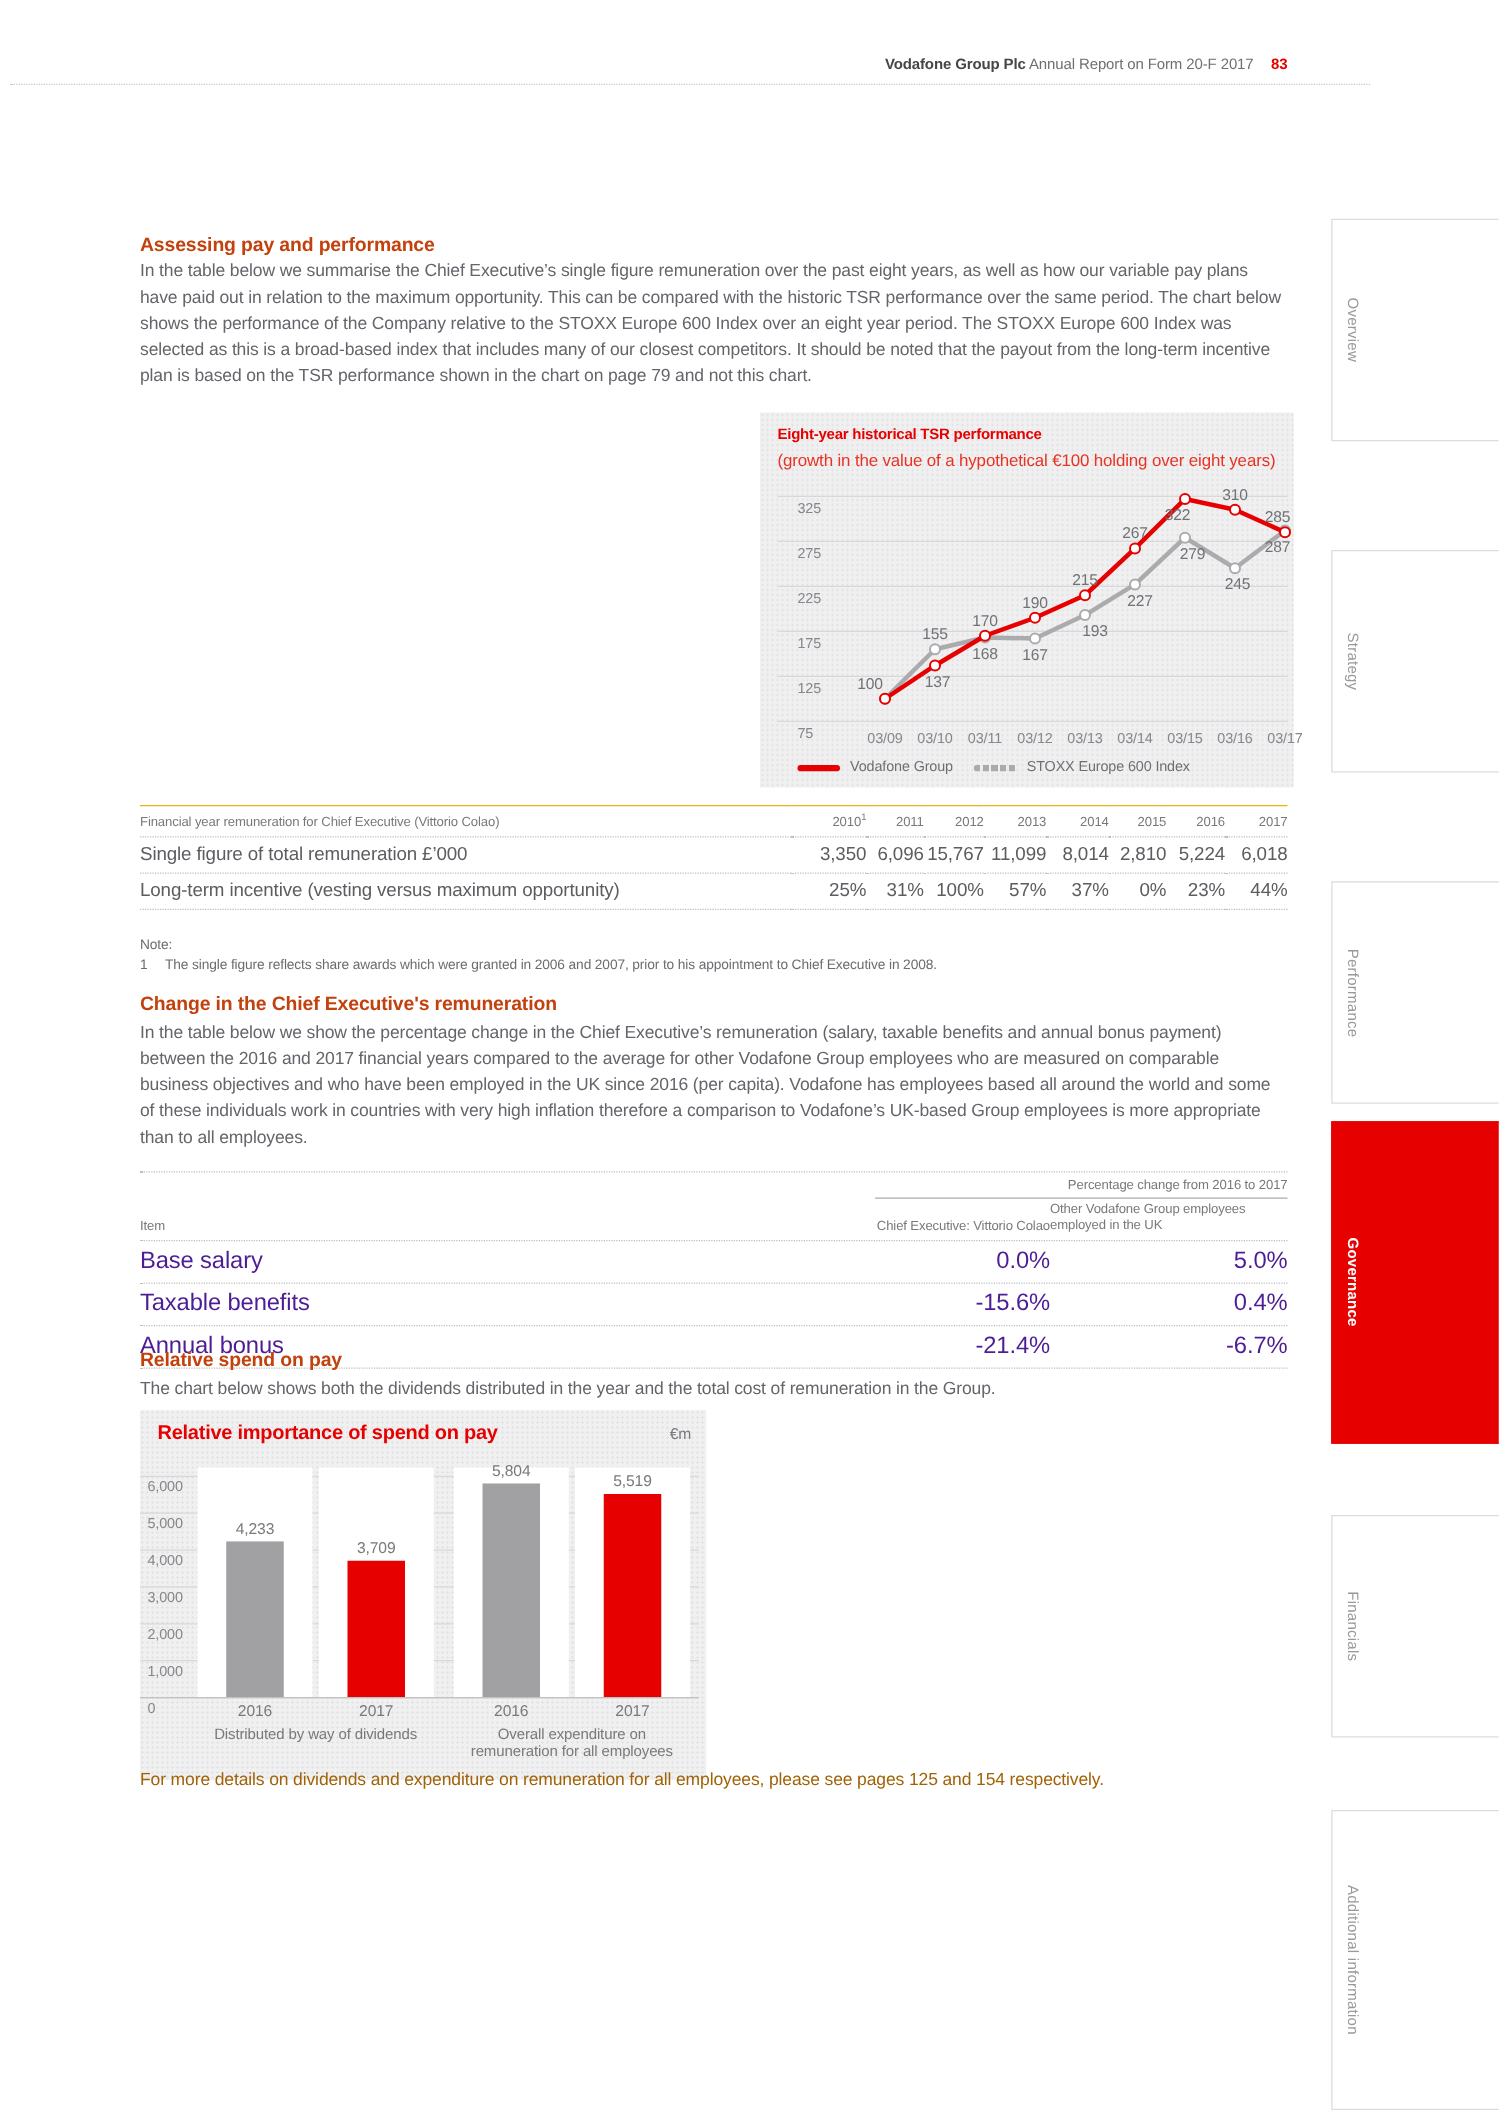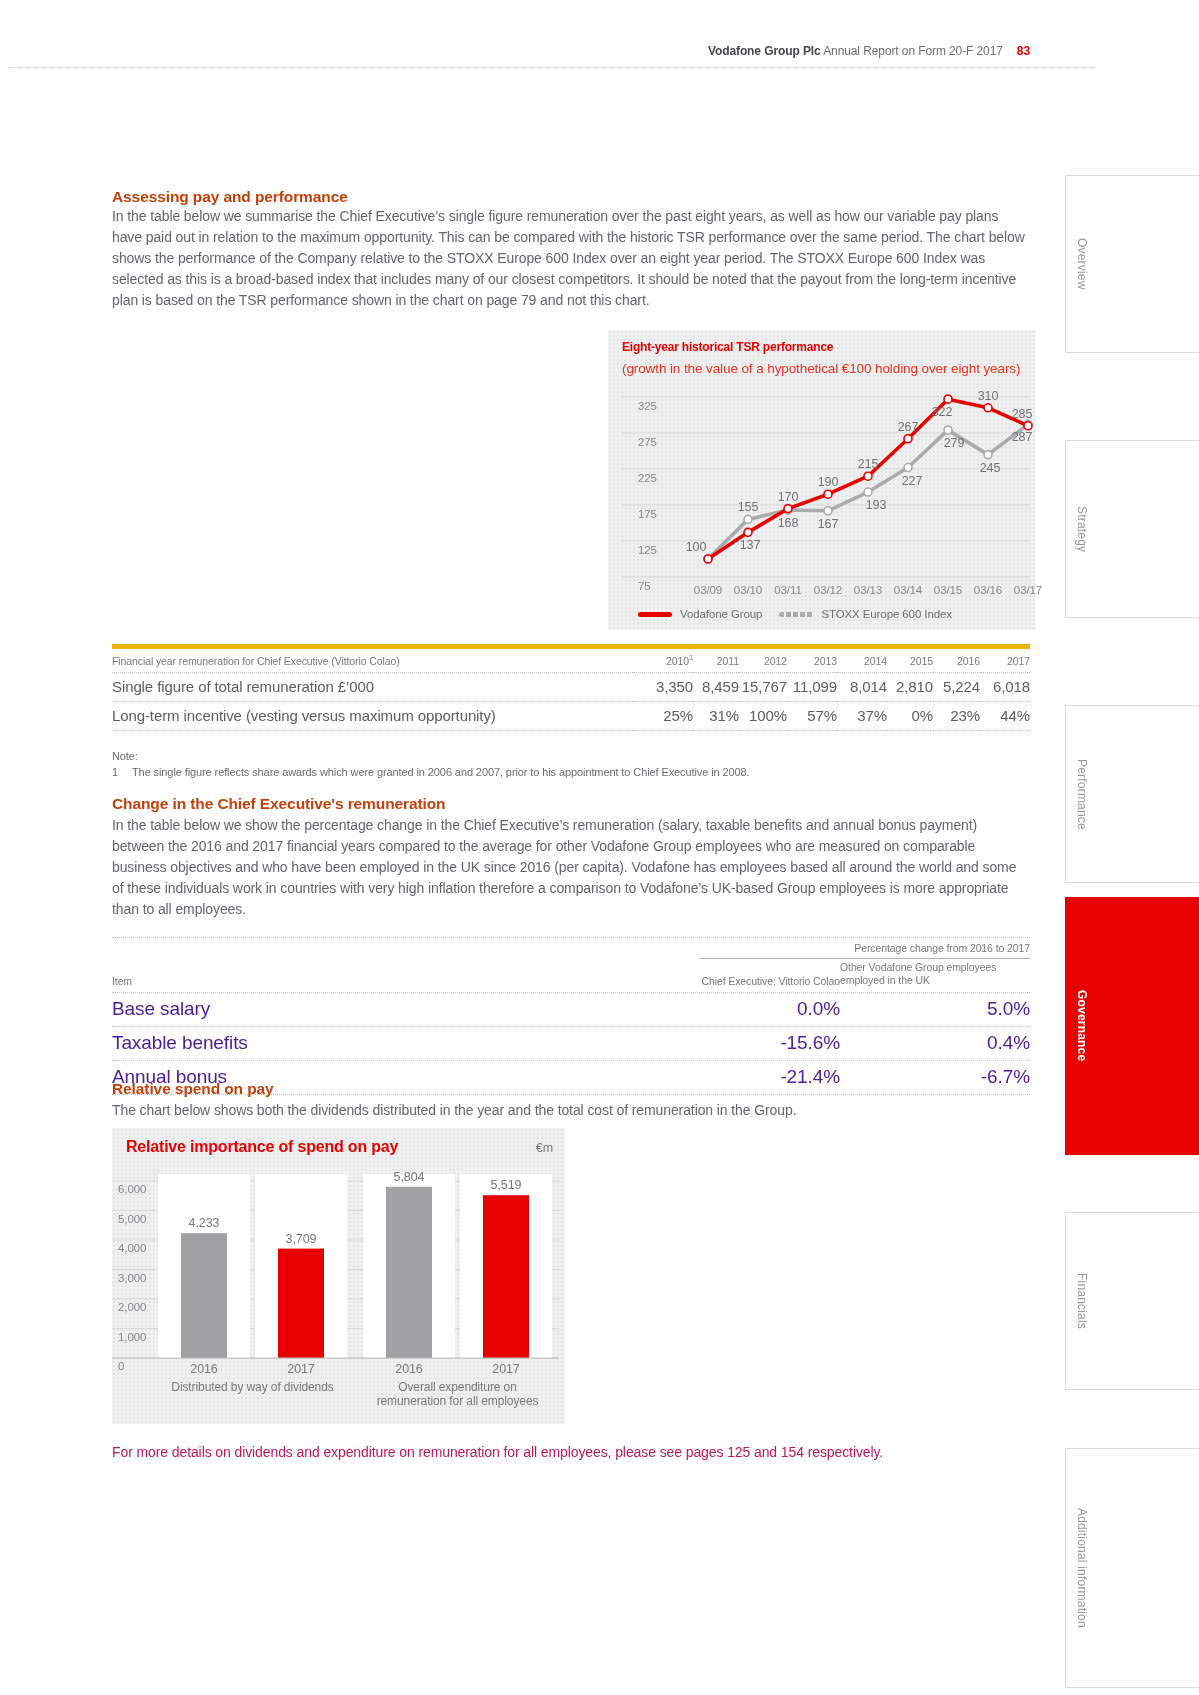--- a/index.html
+++ b/index.html
@@ -24,21 +24,21 @@
 .sw.red{background:#e60000}
 .sw.grey{background:repeating-linear-gradient(90deg,#ababad 0 5px,rgba(0,0,0,0) 5px 7px)}
 .legend .li{display:flex;align-items:center;gap:8px;margin-right:8px}
 
 .bb-head{position:absolute;left:14px;right:12px;top:10px;display:flex;justify-content:space-between;align-items:baseline}
 .bb-title{font-size:16px;font-weight:bold;color:#e60000;letter-spacing:-0.2px}
 .bb-unit{font-size:12.5px;color:#77797c}
 
 .t1{position:absolute;left:112px;top:644px;width:918px;border-collapse:collapse;table-layout:fixed}
 .t1 th{font-size:10.5px;font-weight:normal;color:#77797c;vertical-align:bottom;
-  border-top:5px solid #eab308;border-bottom:1px dotted #bfbfc1;padding:4px 0 5px}
+  border-top:1px solid #eab308;border-bottom:1px dotted #bfbfc1;padding:4px 0 5px}
 .t1 th.cap{text-align:left}
 .t1 th.yh{text-align:right}
 .t1 td{font-size:15px;color:#5b5d60;vertical-align:bottom;border-bottom:1px dotted #bfbfc1;padding:5px 0 6px}
 .t1 td.num{text-align:right}
 .t1 sup{font-size:7.5px;vertical-align:super}
 
 .note-label{position:absolute;left:112px;top:750px;font-size:11px;color:#6a6c6f}
 .note-line{position:absolute;left:112px;top:766px;font-size:11px;color:#6a6c6f}
 .note-line .nm{display:inline-block;width:20px}
 
@@ -49,21 +49,21 @@
   font-size:10.5px;color:#77797c}
 .t2 .hitem{flex:1;text-align:left}
 .t2 .hc1{width:240px;text-align:right}
 .t2 .hc2{width:190px;text-align:left;line-height:13px}
 .t2 .row{display:flex;align-items:flex-start;padding:5px 0 6px;border-bottom:1px dotted #bfbfc1;
   font-size:19px;color:#4c1d95}
 .t2 .rl{flex:1}
 .t2 .rc1{width:240px;text-align:right}
 .t2 .rc2{width:190px;text-align:right}
 
-.footnote{position:absolute;left:112px;top:1444px;width:918px;font-size:14px;color:#be185d}
+.footnote{position:absolute;left:112px;top:1415px;width:918px;font-size:14px;color:#a16207}
 
 .tab{position:absolute;left:1065px;width:140px;background:#fff;border:1px solid #dbdcde;
   display:flex;align-items:center;justify-content:flex-start;padding-left:9px}
 .tab span{writing-mode:vertical-rl;font-size:12px;color:#97999c;letter-spacing:0.2px;white-space:nowrap}
 .tab.active{background:#e60000;border-color:#e60000}
 .tab.active span{color:#fff;font-weight:bold}
 svg text{font-family:"Liberation Sans",sans-serif}
 </style>
 </head>
 <body>
@@ -173,21 +173,21 @@
       <th class="yh">2012</th>
       <th class="yh">2013</th>
       <th class="yh">2014</th>
       <th class="yh">2015</th>
       <th class="yh">2016</th>
       <th class="yh">2017</th>
     </tr>
     <tr>
       <td>Single figure of total remuneration £’000</td>
       <td class="num">3,350</td>
-      <td class="num">8,459</td>
+      <td class="num">6,096</td>
       <td class="num">15,767</td>
       <td class="num">11,099</td>
       <td class="num">8,014</td>
       <td class="num">2,810</td>
       <td class="num">5,224</td>
       <td class="num">6,018</td>
     </tr>
     <tr>
       <td>Long-term incentive (vesting versus maximum opportunity)</td>
       <td class="num">25%</td>

